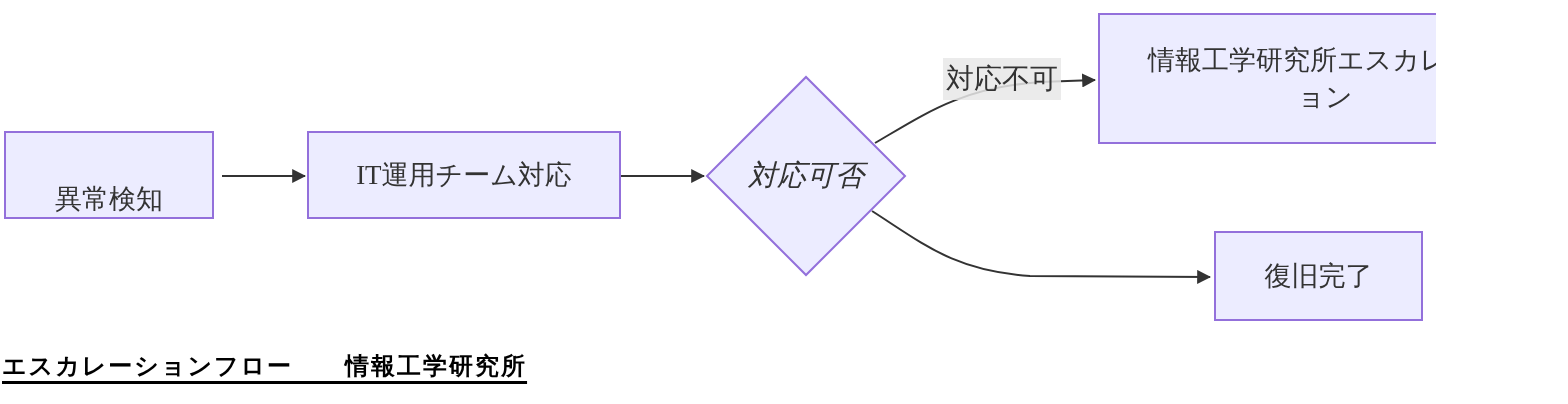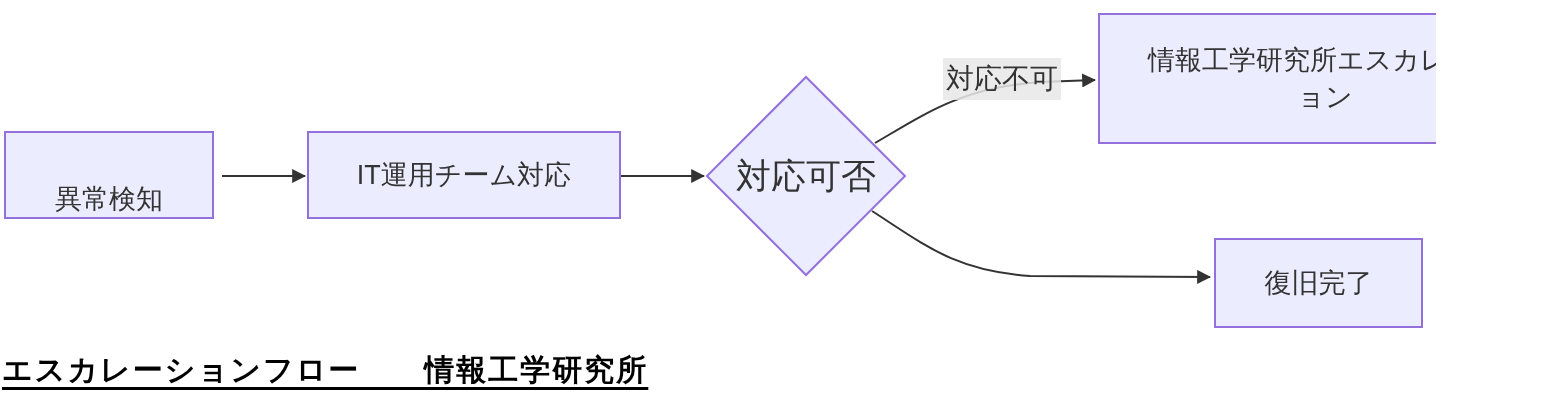--- a/index.html
+++ b/index.html
@@ -56,39 +56,40 @@
     border: 2px solid #9370DB;
     box-sizing: border-box;
     transform: rotate(45deg);
   }
   .diamond-label {
     position: absolute;
     left: 806px;
     top: 176px;
     transform: translate(-50%, -50%);
     color: #333333;
-    font-size: 35px;
+    font-size: 29px;
     white-space: nowrap;
+    font-style: italic;
   }
   .edge-label {
     position: absolute;
     transform: translate(-50%, -50%);
     background: rgba(232, 232, 232, 0.85);
     color: #333333;
     font-size: 28px;
     padding: 2px 3px;
     white-space: nowrap;
   }
   .edge-label-no { left: 1002px; top: 79px; }
   .edge-label-yes { left: 1003px; top: 274px; }
   .diagram-title {
     position: absolute;
     left: 2px;
     top: 350px;
-    font-size: 30px;
+    font-size: 24px;
     font-weight: bold;
     color: #000000;
     letter-spacing: 2px;
     white-space: nowrap;
     text-decoration: underline;
     text-decoration-thickness: 2.5px;
     text-underline-offset: 7px;
   }
 </style>
 </head>
@@ -108,30 +109,30 @@
     <path class="edge-path" d="M872,211 C925,245 955,271 1030,276 L1210,277" marker-end="url(#arrowhead)"></path>
   </svg>
 
   <div class="edge-label edge-label-no">対応不可</div>
 
 
   <div class="node" style="left:4px; top:131px; width:210px; height:88px;align-items:flex-end;">
     <span class="label-inner">異常検知</span>
   </div>
 
-  <div class="node" style="left:307px; top:131px; width:314px; height:88px;">
+  <div class="node" style="left:307px; top:131px; width:314px; height:88px;font-family:Liberation Serif, serif;">
     <span class="label-inner">IT運用チーム対応</span>
   </div>
 
   <div class="diamond-shape"></div>
   <div class="diamond-label">対応可否</div>
 
   <div class="node node-escalation" style="left:1098px; top:13px; width:454px; height:131px;">
     <span class="label-inner">情報工学研究所エスカレーション</span>
   </div>
 
-  <div class="node" style="left:1214px; top:238px; width:209px; height:90px;text-align:right;">
+  <div class="node" style="left:1214px; top:231px; width:209px; height:90px;text-align:right;">
     <span class="label-inner">復旧完了</span>
   </div>
 
   <div class="diagram-title">エスカレーションフロー　　情報工学研究所</div>
 
 </div>
 
 </body></html>

